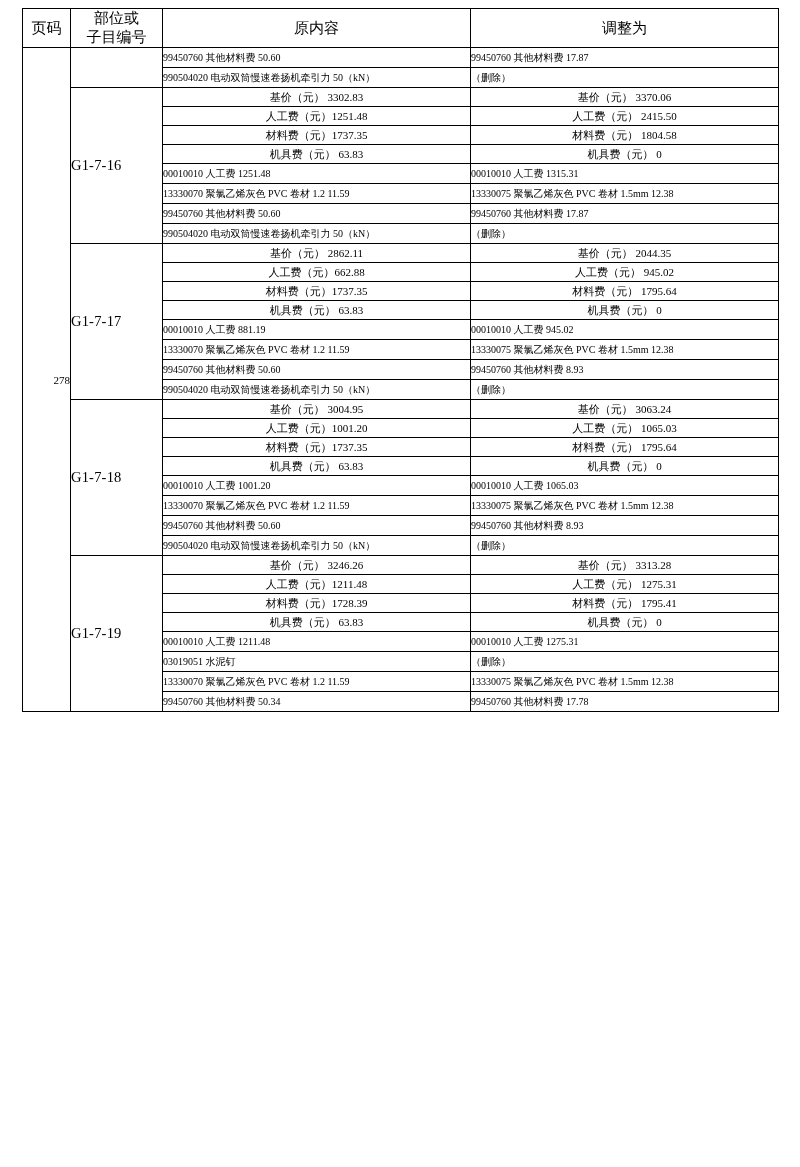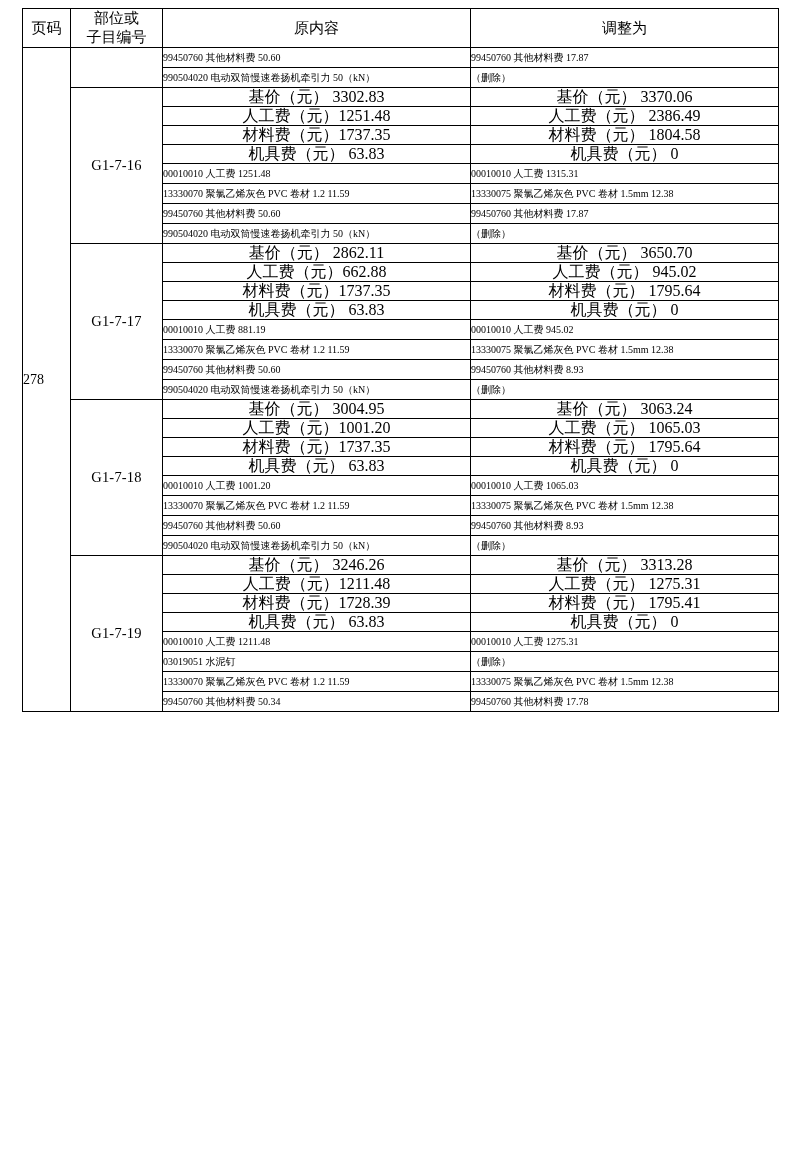--- a/index.html
+++ b/index.html
@@ -42,39 +42,38 @@
     text-align: center;
     font-size: 15px;
     line-height: 19px;
     padding: 8px 2px;
     font-family: "Liberation Serif", "DejaVu Serif", serif;
   }
   .hdr-cell .l2 { display: block; }
 
   .cell-center {
     text-align: center;
-    font-size: 16px;
+    font-size: 11px;
     line-height: 18px;
     padding: 4px 2px;
   }
   .cell-text {
     text-align: left;
     font-size: 10px;
     line-height: 19px;
     padding: 5px 6px 5px 8px;
     word-break: break-all;
   }
 
   .pagenum {
-    font-size: 14px;
-    text-align: left;
+    font-size: 11px;
+    text-align: right;
   }
   .codecell {
     font-size: 14.5px;
-    text-align: center;
     letter-spacing: 0.2px;
   }
 </style>
 </head>
 <body>
 
 <div class="page">
   <table class="doc-table">
     <colgroup>
       <col class="c-page">
@@ -104,21 +103,21 @@
           <td class="cell-text">990504020  电动双筒慢速卷扬机牵引力 50（kN）</td>
           <td class="cell-text">（删除）</td>
         </tr>
         <tr>
           <td class="codecell" rowspan="8">G1-7-16</td>
           <td class="cell-center">基价（元） 3302.83</td>
           <td class="cell-center">基价（元） 3370.06</td>
         </tr>
         <tr>
           <td class="cell-center">人工费（元）1251.48</td>
-          <td class="cell-center">人工费（元） 2386.49</td>
+          <td class="cell-center">人工费（元） 2415.50</td>
         </tr>
         <tr>
           <td class="cell-center">材料费（元）1737.35</td>
           <td class="cell-center">材料费（元） 1804.58</td>
         </tr>
         <tr>
           <td class="cell-center">机具费（元） 63.83</td>
           <td class="cell-center">机具费（元） 0</td>
         </tr>
         <tr>
@@ -133,21 +132,21 @@
           <td class="cell-text">99450760  其他材料费 50.60</td>
           <td class="cell-text">99450760  其他材料费 17.87</td>
         </tr>
         <tr>
           <td class="cell-text">990504020  电动双筒慢速卷扬机牵引力 50（kN）</td>
           <td class="cell-text">（删除）</td>
         </tr>
         <tr>
           <td class="codecell" rowspan="8">G1-7-17</td>
           <td class="cell-center">基价（元） 2862.11</td>
-          <td class="cell-center">基价（元） 3650.70</td>
+          <td class="cell-center">基价（元） 2044.35</td>
         </tr>
         <tr>
           <td class="cell-center">人工费（元）662.88</td>
           <td class="cell-center">人工费（元） 945.02</td>
         </tr>
         <tr>
           <td class="cell-center">材料费（元）1737.35</td>
           <td class="cell-center">材料费（元） 1795.64</td>
         </tr>
         <tr>

